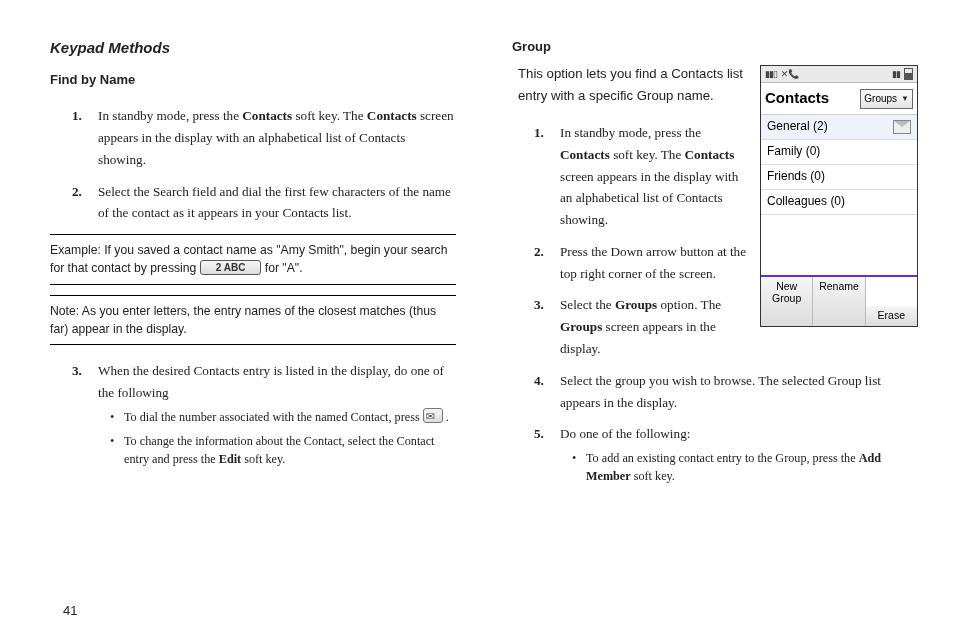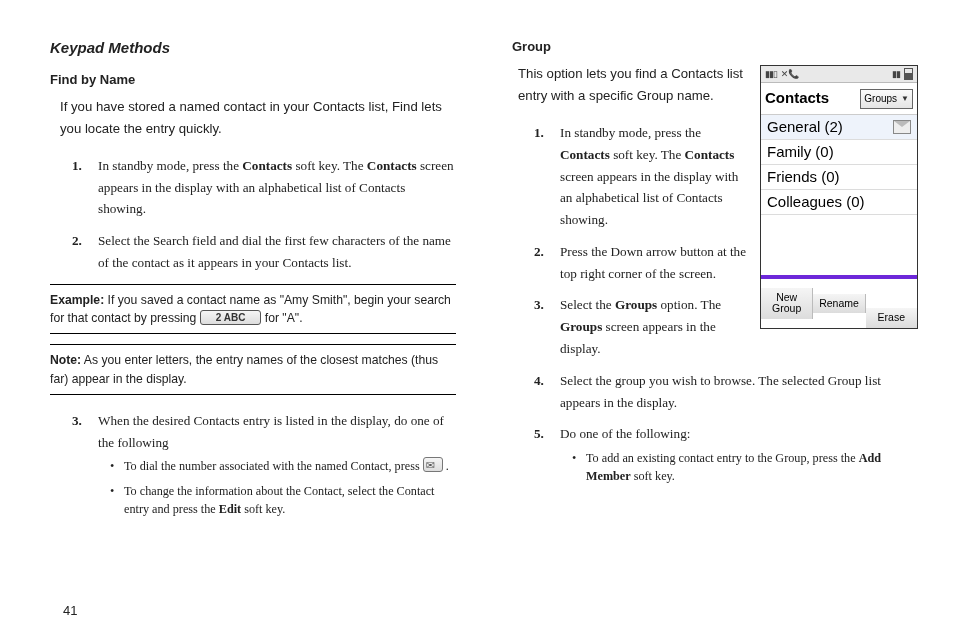--- a/index.html
+++ b/index.html
@@ -61,21 +61,21 @@
   }
   .b { font-weight: bold; }
   .note-box {
     border-top: 1px solid #000;
     border-bottom: 1px solid #000;
     padding: 6px 0 6px 0;
     margin: 8px 0 10px 0;
     font-size: 12.2px;
     line-height: 1.5;
   }
-  .note-box .lead { font-weight: bold; }
+  .note-box .lead { font-weight: normal; }
   .bullets {
     list-style: none;
     margin: 4px 0 0 12px;
     padding: 0;
     font-size: 12.2px;
     line-height: 1.5;
   }
   .bullets li {
     position: relative;
     padding-left: 14px;
@@ -175,38 +175,37 @@
   }
   .dropdown .arrow { font-size:8px; color:#333;}
   .list { }
   .list-row {
     display:flex;
     align-items:center;
     justify-content:space-between;
     height:24px;
     padding:0 6px;
     border-bottom:1px solid #dcdcdc;
-    font-size:15px;
+    font-size:12px;
   }
   .list-row:first-child { background:#eef3fb;}
   .mailicon {
     width:16px;height:12px;border:1px solid #888;background:#eee;position:relative;
   }
   .mailicon::after{
     content:"";
     position:absolute;left:0;top:0;right:0;
     border-left:8px solid transparent;
     border-right:8px solid transparent;
     border-top:6px solid #bbb;
   }
   .spacer { height:60px; }
   .softkeys {
     display:flex;
-    border-top:4px solid #6d28d9;
-    align-items:center;
+    border-top:2px solid #6d28d9;
   }
   .softkeys .sk {
     flex:1;
     text-align:center;
     font-size:10.5px;
     padding:4px 2px;
     background:linear-gradient(#f5f5f5,#dcdcdc);
     border-right:1px solid #bbb;
     line-height:1.1;
   }
@@ -214,21 +213,20 @@
   .para { margin: 0 0 6px 0; }
 </style>
 </head>
 <body>
 
 <div class="page">
 
   <div class="col">
     <h1 class="section">Keypad Methods</h1>
     <h2 class="sub">Find by Name</h2>
-    <p class="body">If you have stored a named contact in your Contacts list, Find lets you locate the entry quickly.</p>
 
     <ol class="steps">
       <li>
         <span>In standby mode, press the </span><span class="b">Contacts</span><span> soft key. The </span><span class="b">Contacts</span><span> screen appears in the display with an alphabetical list of Contacts showing.</span>
       </li>
       <li>Select the Search field and dial the first few characters of the name of the contact as it appears in your Contacts list.</li>
     </ol>
 
     <div class="note-box">
       <span class="lead">Example:</span><span> If you saved a contact name as "Amy Smith", begin your search for that contact by pressing </span><span class="keycap">2 ABC</span><span> for "A".</span>

